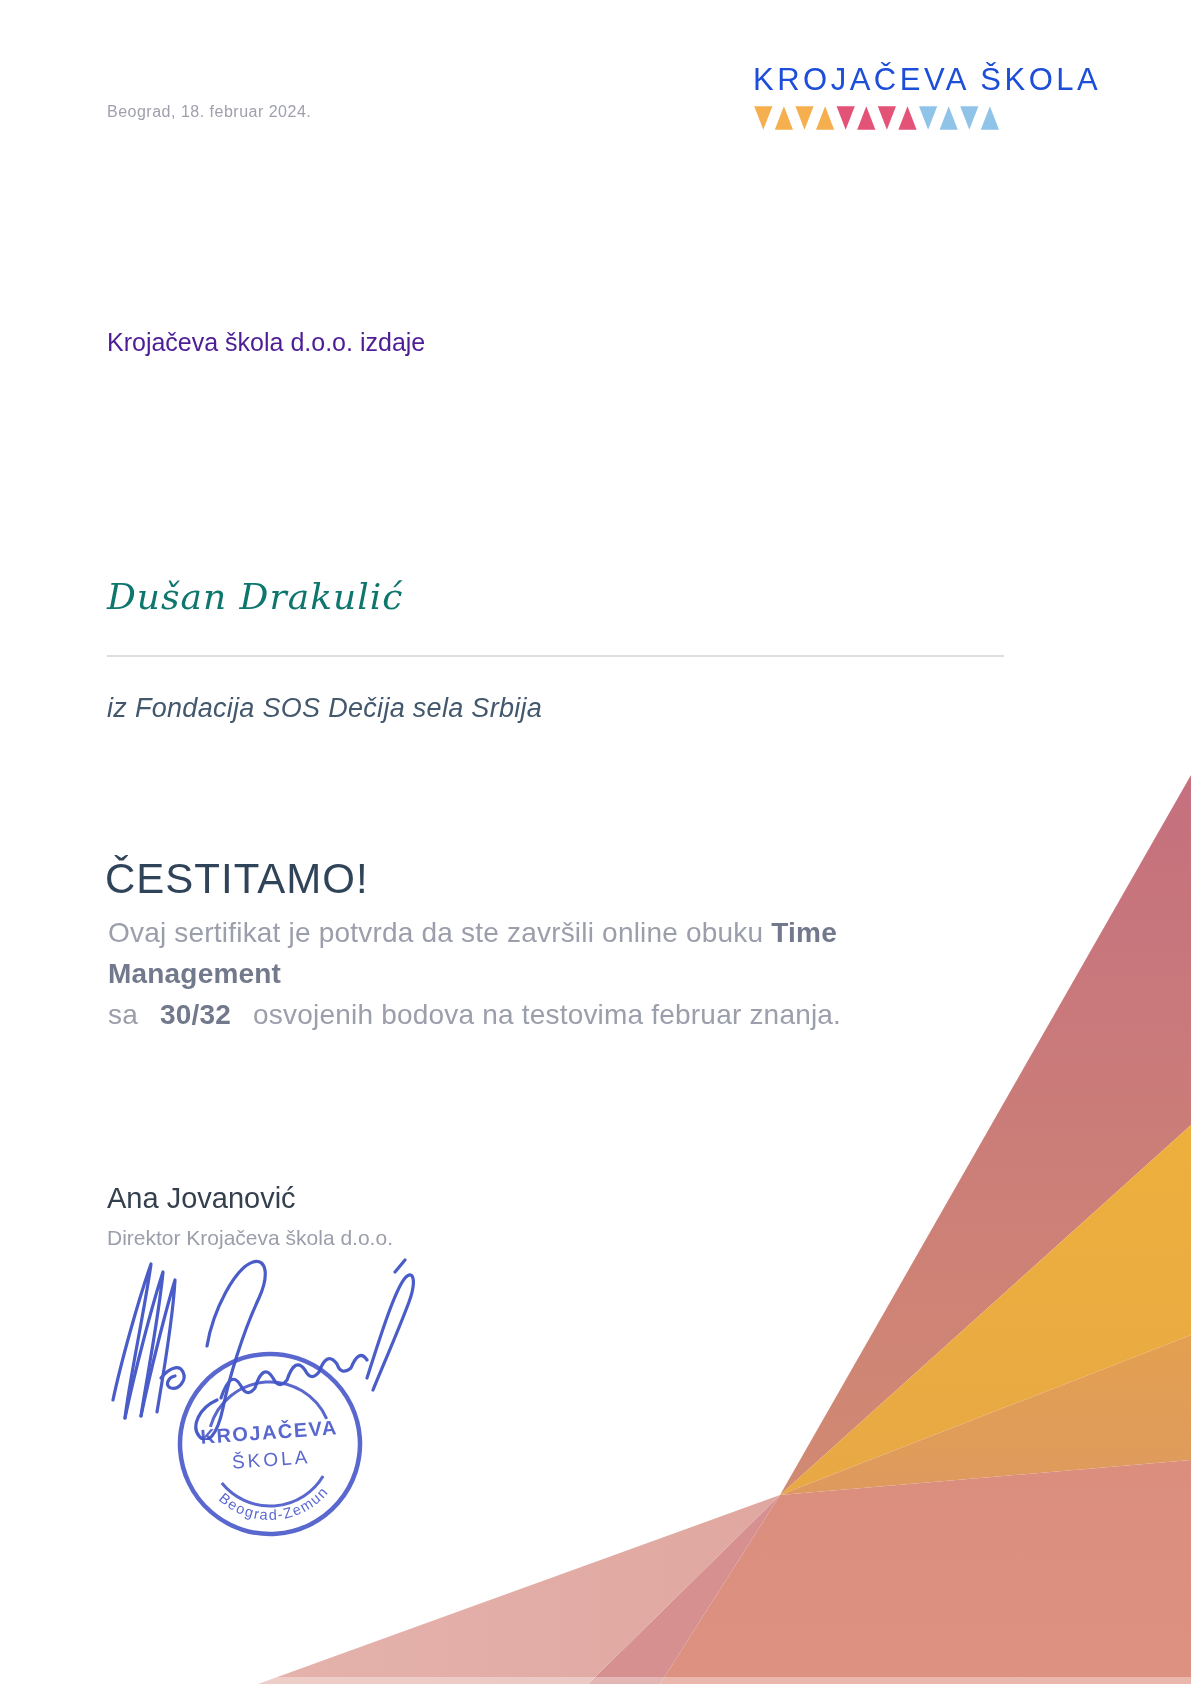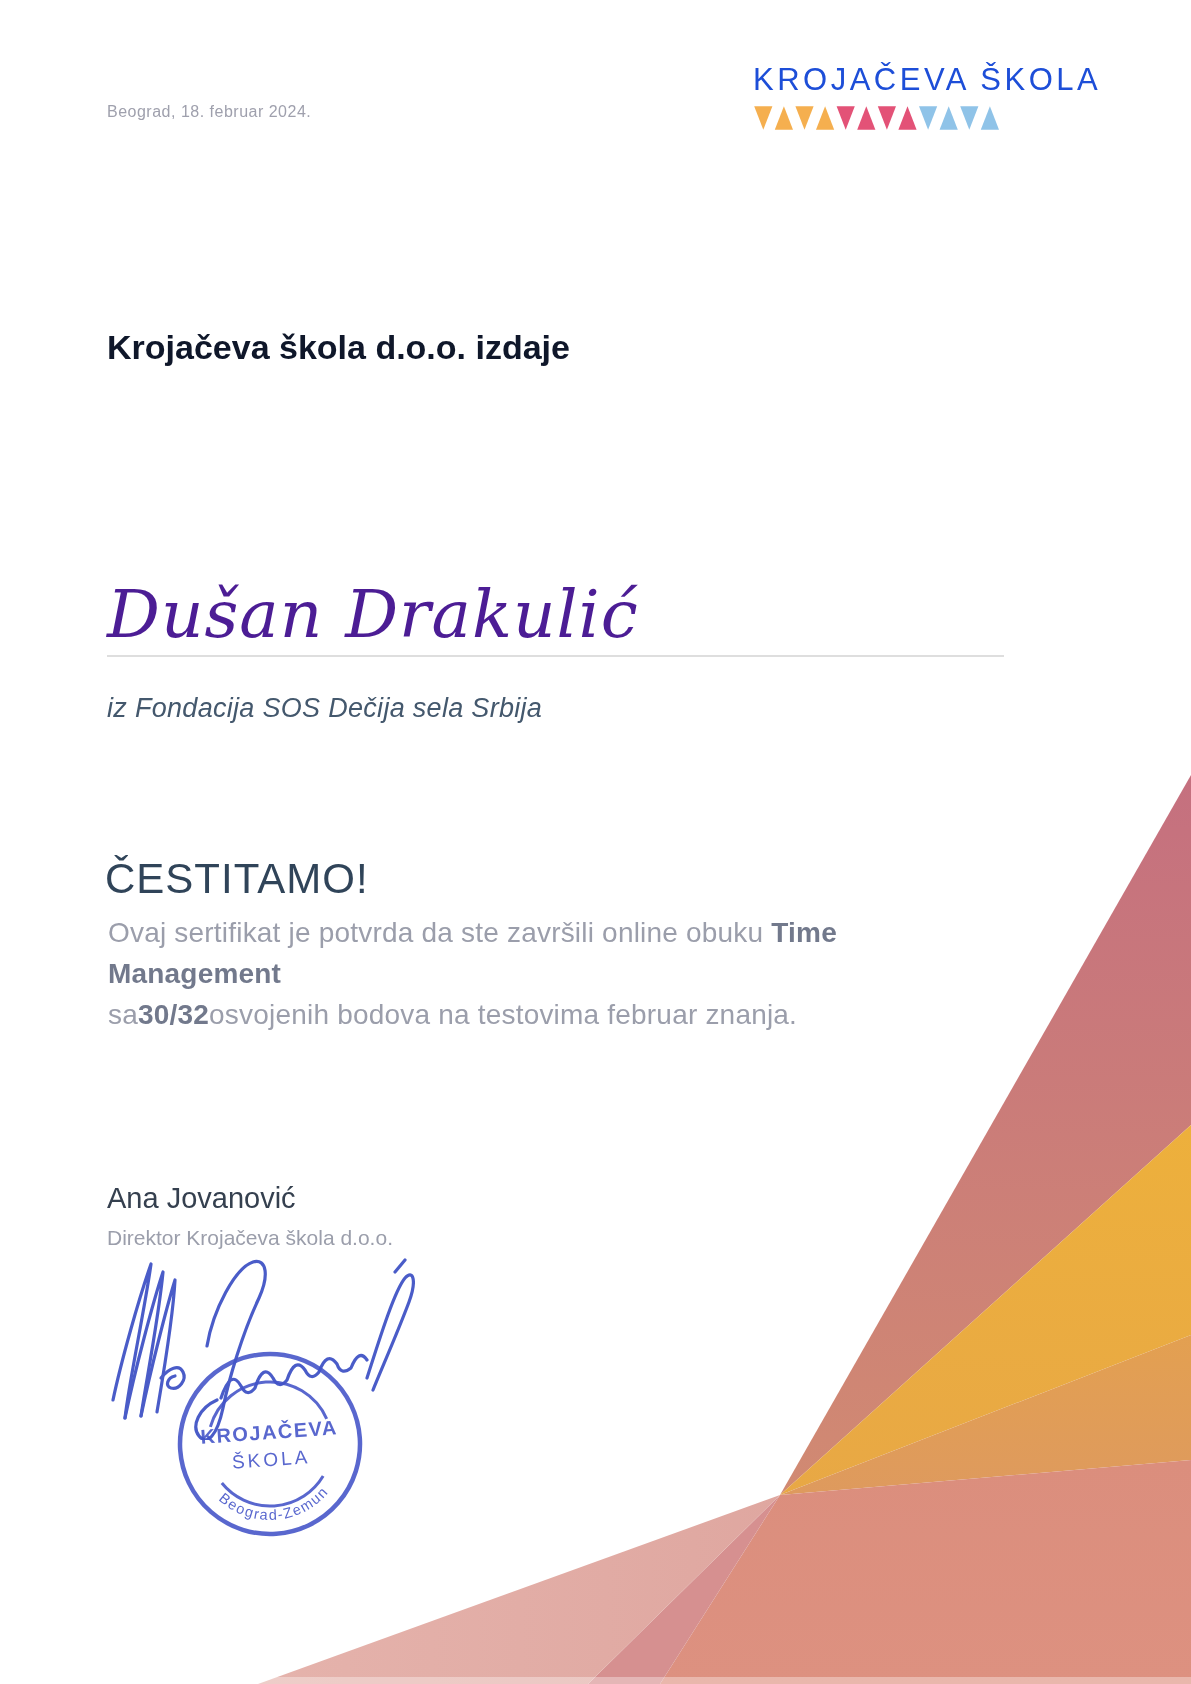--- a/index.html
+++ b/index.html
@@ -20,49 +20,49 @@
     left:107px;top:103px;
     font-size:16px;letter-spacing:.5px;color:#9FA0AD;
   }
   .logo{left:753px;top:62px;width:250px;}
   .logo-name{
     font-size:31px;letter-spacing:3.5px;color:#1d4ed8;font-weight:400;white-space:nowrap;
   }
   .logo-band{margin-top:7px;display:block;}
 
   
-  .issuer-line{left:107px;top:328px;font-size:34px;color:#0f172a;font-weight:bold;}
+  .issuer-line{left:107px;top:328px;font-size:25px;color:#4c1d95;}
   .cert-title{
     left:103px;top:350px;
     font-size:78px;font-weight:800;letter-spacing:1px;color:#2E4154;
   }
 
   
   .recipient-name{
     left:107px;top:576px;
     font-family:"DejaVu Serif", serif;font-style:italic;
-    font-size:66px;color:#4c1d95;letter-spacing:1px;white-space:nowrap;
+    font-size:36px;color:#0f766e;letter-spacing:1px;white-space:nowrap;
   }
   .name-underline{left:107px;top:655px;width:897px;height:2px;background:#DEDEDE;}
   .recipient-org{
     left:107px;top:693px;
     font-size:27px;font-style:italic;color:#44586D;letter-spacing:.3px;
   }
 
   
   .congrats-heading{
     left:105px;top:855px;
     font-size:42px;color:#304459;letter-spacing:1px;font-weight:400;
   }
   .congrats-body{
     left:108px;top:912px;width:905px;
     font-size:28px;line-height:41px;color:#9B9EAB;letter-spacing:.2px;
   }
   .congrats-body .bold{font-weight:700;color:#72798C;}
-  .congrats-body .score{margin:0 0;}
+  .congrats-body .score{margin:0 22px;}
 
   
   .signer-name{left:107px;top:1182px;font-size:29px;color:#35404F;text-align:right;}
   .signer-title{left:107px;top:1226px;font-size:21px;color:#9B9EAB;}
   .signature-svg{left:95px;top:1250px;}
   .stamp-svg{left:172px;top:1346px;opacity:.88;}
 </style>
 </head>
 <body>
 

